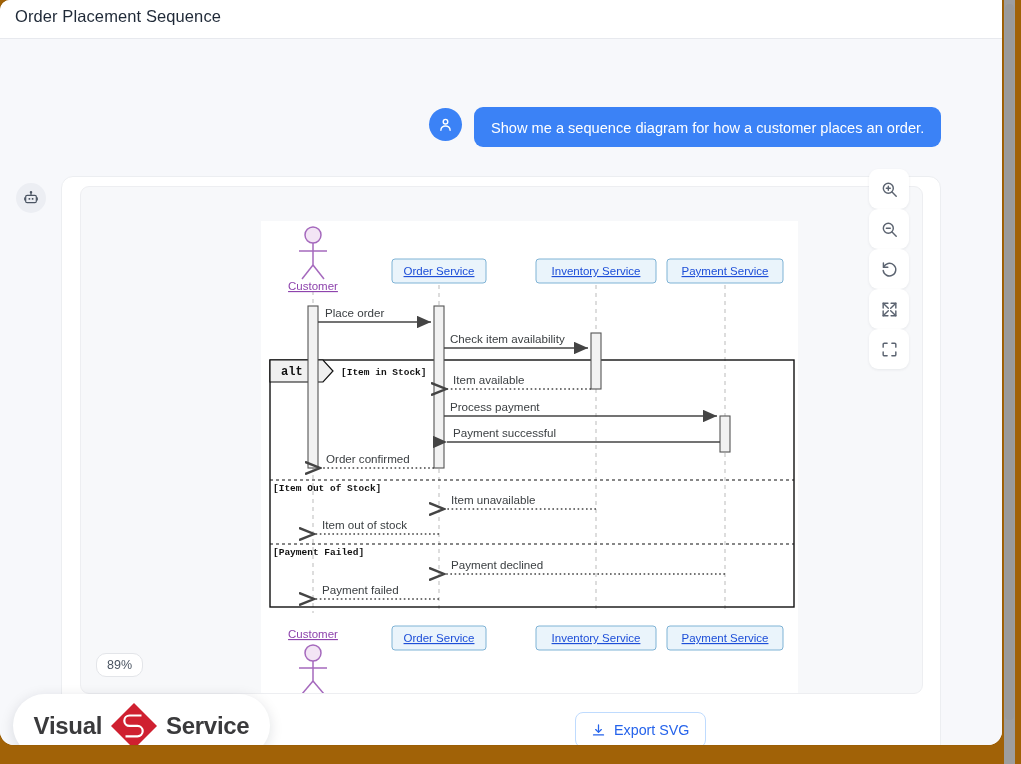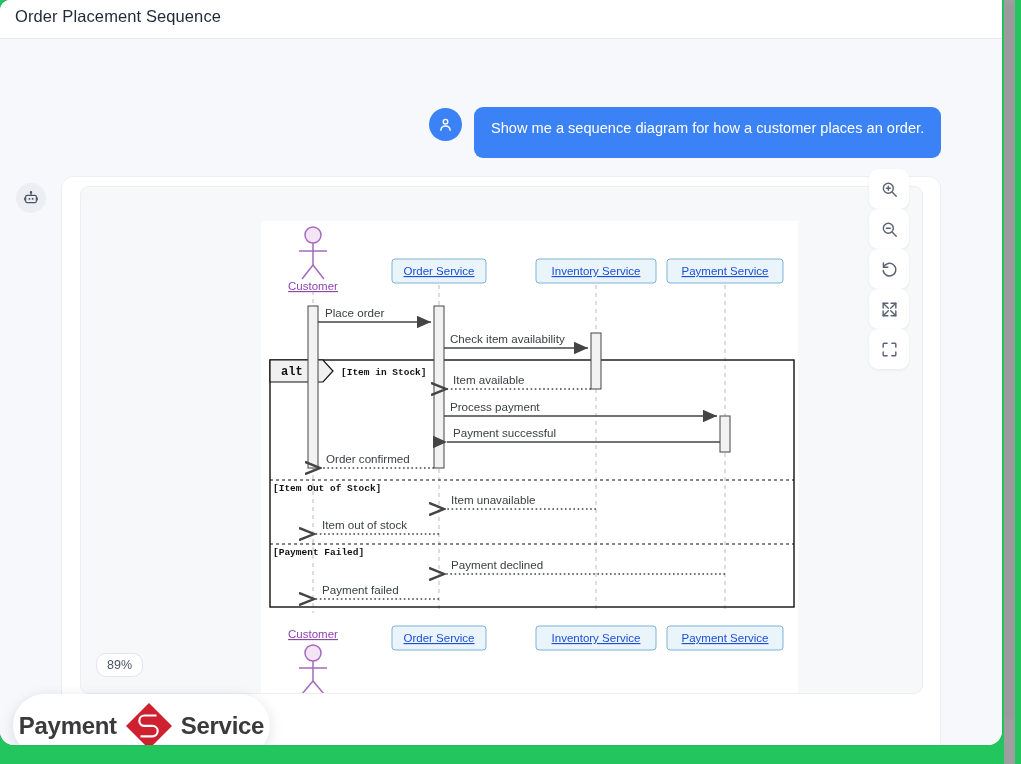--- a/index.html
+++ b/index.html
@@ -5,21 +5,21 @@
   html,body{margin:0;padding:0;}
   body{
     width:1021px;height:764px;overflow:hidden;
     background:#ffffff;
     font-family:"Liberation Sans", sans-serif;
     -webkit-font-smoothing:antialiased;
   }
   
   #app-window{
     position:absolute;left:0;top:0;width:1021px;height:764px;
-    background:#22c55e;
+    background:#a16207;
   }
   #window-surface{
     position:absolute;left:0;top:0;width:1002px;height:745px;
     background:#fdfdfe;
     border-radius:10px 0 14px 14px;
     overflow:hidden;
     box-shadow:0 0 0 1px rgba(0,0,0,0.04);
   }
   
   #header{
@@ -43,21 +43,21 @@
   #user-avatar svg{position:absolute;left:8px;top:8px;}
   #user-bubble{
     position:absolute;left:474px;top:68px;
     max-width:500px;
     background:#3b82f6;color:#ffffff;
     border-radius:9px;
     padding:12px 17px;
     font-size:14.6px;line-height:1.3;
     white-space:nowrap;
     box-sizing:border-box;
-    height:51px;
+    height:40px;
   }
   
   #bot-avatar{
     position:absolute;left:16px;top:144px;width:30px;height:30px;border-radius:50%;
     background:#eceef3;
   }
   #bot-avatar svg{position:absolute;left:7px;top:7px;}
   
   #result-card{
     position:absolute;left:61px;top:137px;width:880px;height:584px;
@@ -288,20 +288,28 @@
               <g>
                 <rect x="406" y="405" width="116" height="24" rx="3" fill="#eaf4fb" stroke="#7fb3d5"></rect>
                 <text class="lf-label" x="464" y="421" text-anchor="middle">Payment Service</text>
               </g>
             </svg>
           </div>
         </div>
 
         <div id="zoom-badge" style="left:34px;top:476px;">89%</div>
 
+        <div class="action-btn" id="export-svg-button" style="left:513px;top:535px;">
+          <svg width="15" height="15" viewBox="0 0 24 24" fill="none" stroke="#2563eb" stroke-width="2" stroke-linecap="round" stroke-linejoin="round">
+            <path d="M12 3v11"></path>
+              <path d="M7.5 10.5L12 15l4.5-4.5"></path>
+              <path d="M4 19h16"></path>
+          </svg>
+          <span>Export SVG</span>
+        </div>
       </div>
 
       <div class="tool-btn" style="top:130px;">
         <svg width="19" height="19" viewBox="0 0 24 24" fill="none" stroke="#5b6370" stroke-width="1.8" stroke-linecap="round">
           <circle cx="10.5" cy="10.5" r="6.3"></circle>
             <path d="M15.2 15.2L20.5 20.5"></path>
           <path d="M10.5 8v5M8 10.5h5"></path>
         </svg>
       </div>
       <div class="tool-btn" style="top:170px;">
@@ -332,21 +340,21 @@
       <div class="tool-btn" style="top:290px;">
         <svg width="19" height="19" viewBox="0 0 24 24" fill="none" stroke="#5b6370" stroke-width="1.8" stroke-linecap="round" stroke-linejoin="round">
           <path d="M4 9V5.5A1.5 1.5 0 0 1 5.5 4H9"></path>
           <path d="M15 4h3.5A1.5 1.5 0 0 1 20 5.5V9"></path>
           <path d="M20 15v3.5a1.5 1.5 0 0 1-1.5 1.5H15"></path>
           <path d="M9 20H5.5A1.5 1.5 0 0 1 4 18.5V15"></path>
         </svg>
       </div>
 
       <div id="vp-watermark">
-        <span class="vp-word">Payment</span>
+        <span class="vp-word">Visual</span>
         <svg width="52" height="52" viewBox="0 0 52 52">
           <polygon points="26,3 49,26 26,49 3,26" fill="#cf2030"></polygon>
           <path d="M33.5 15.5 H21.5 a5.2 5.2 0 0 0 0 10.4 h8 a5.2 5.2 0 0 1 0 10.4 H17.5" fill="none" stroke="#ffffff" stroke-width="2.2"></path>
         </svg>
         <span class="vp-word">Service</span>
       </div>
 
     </div>
   </div>
 

